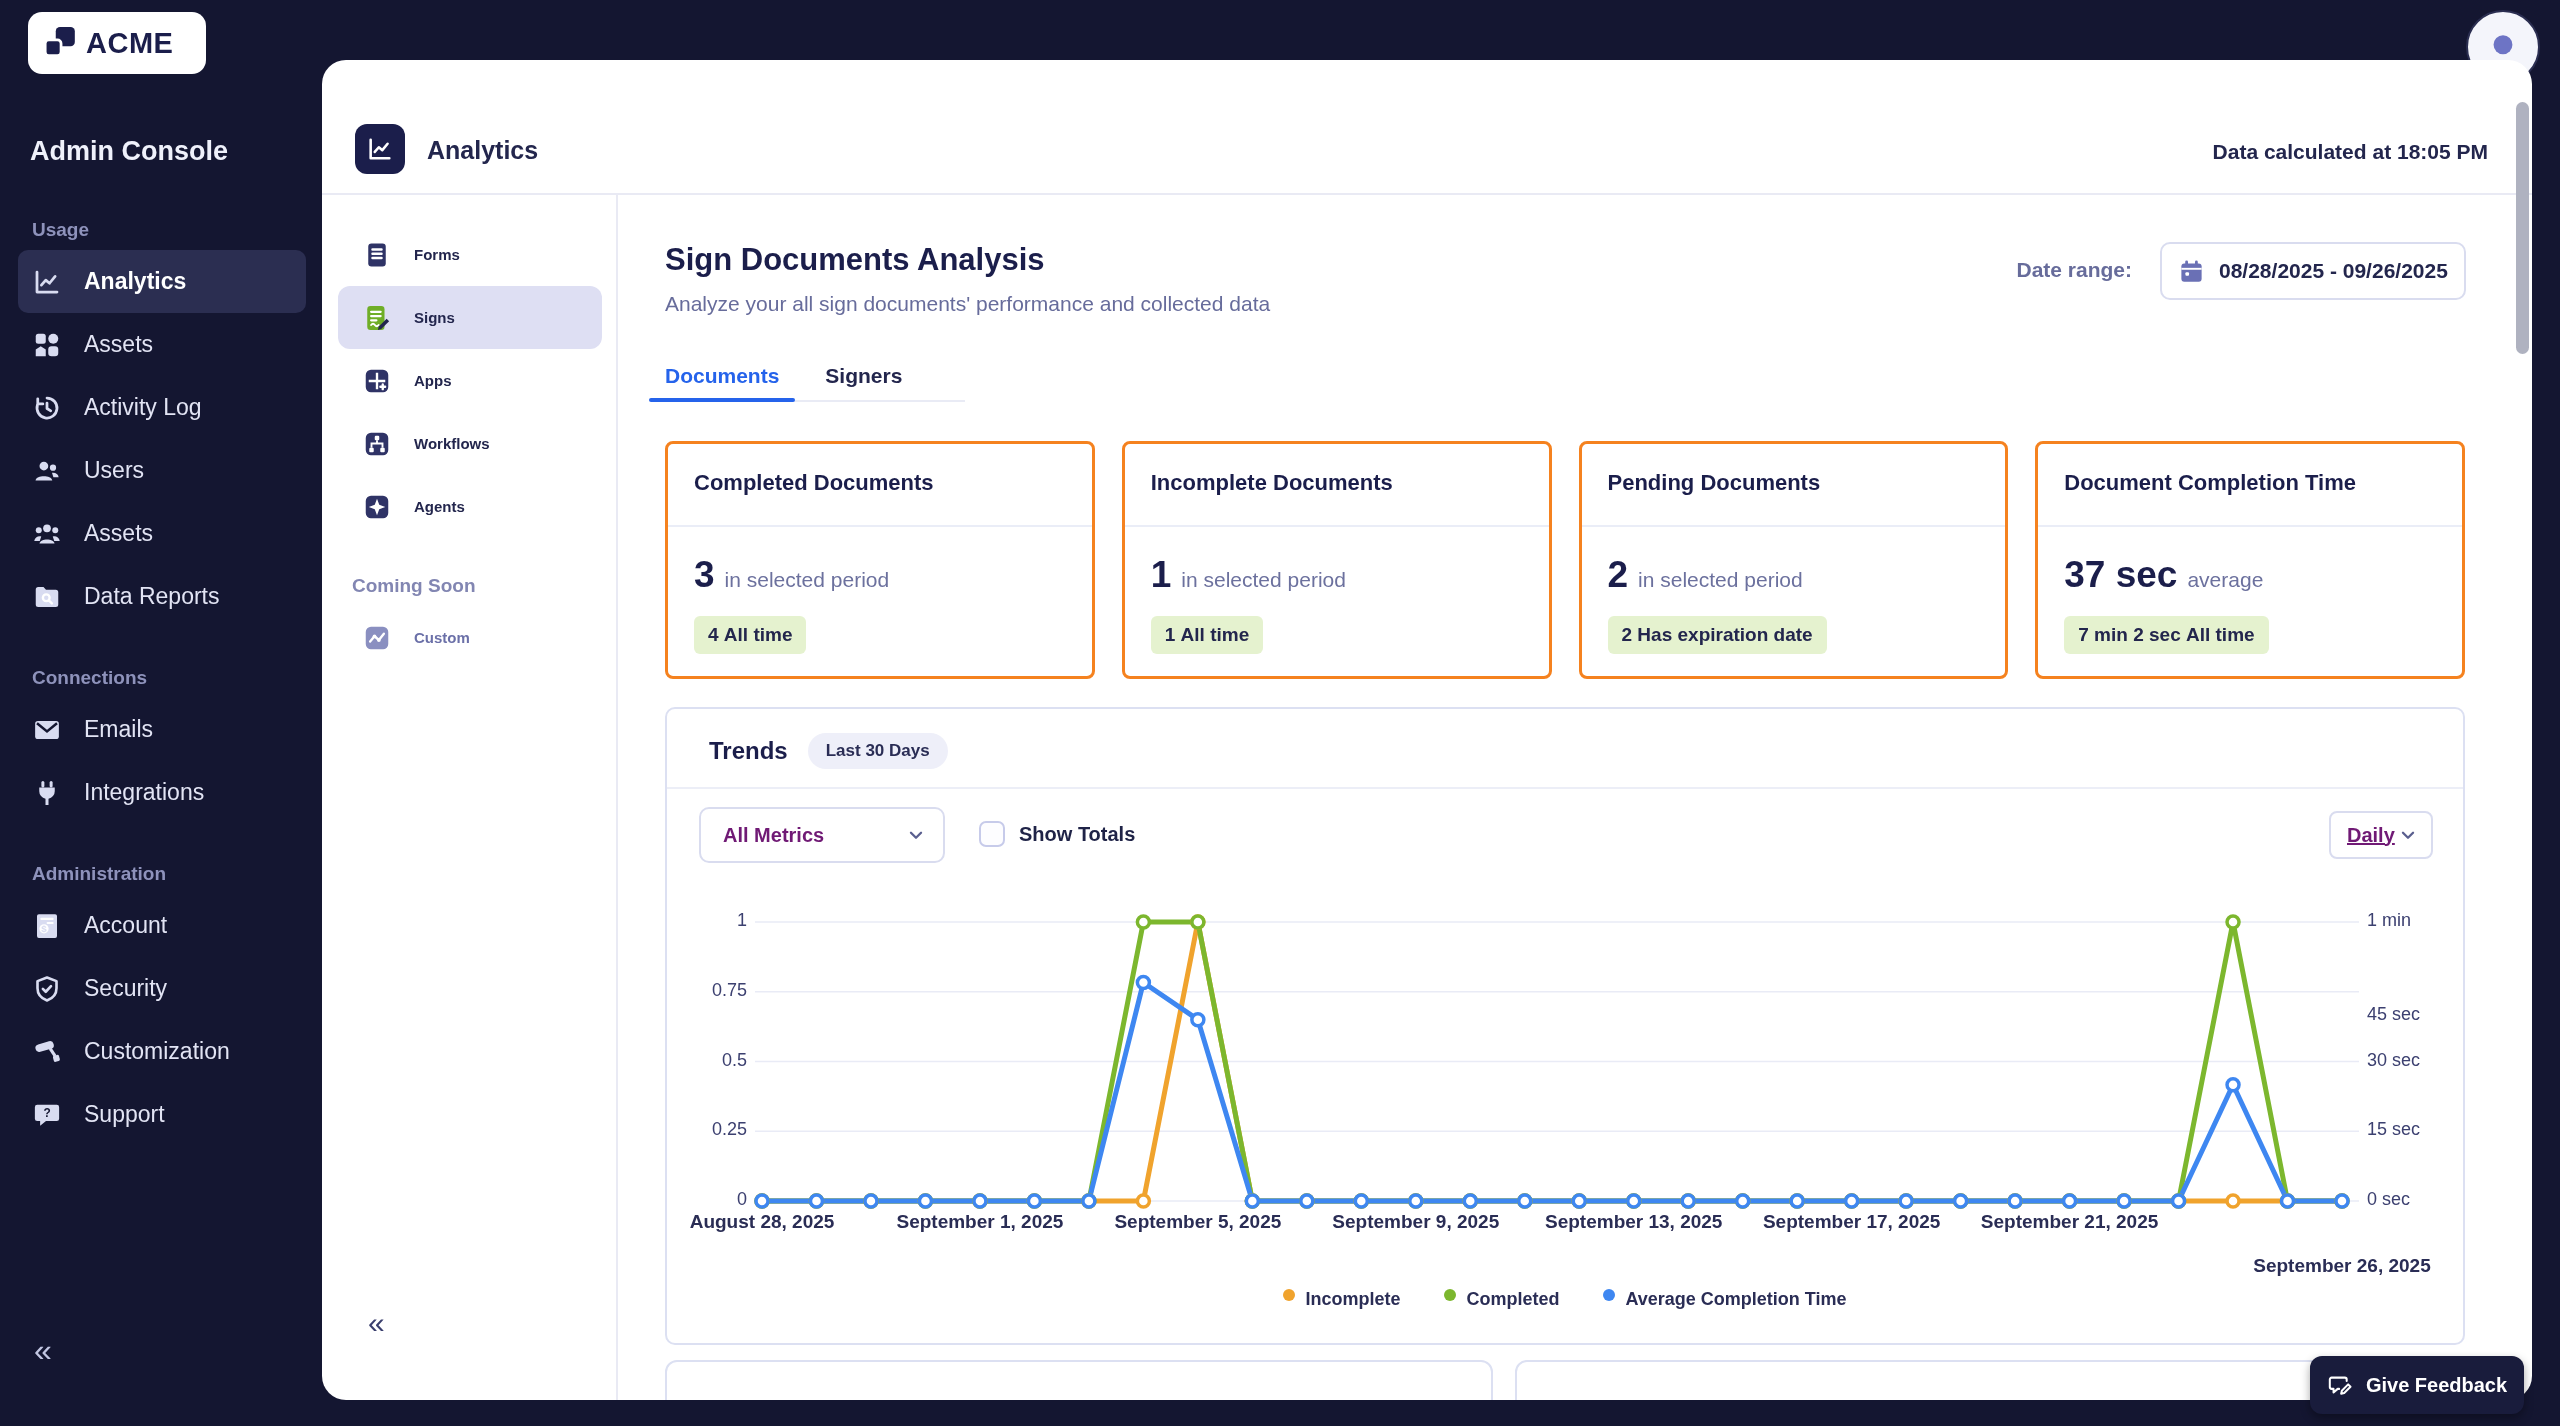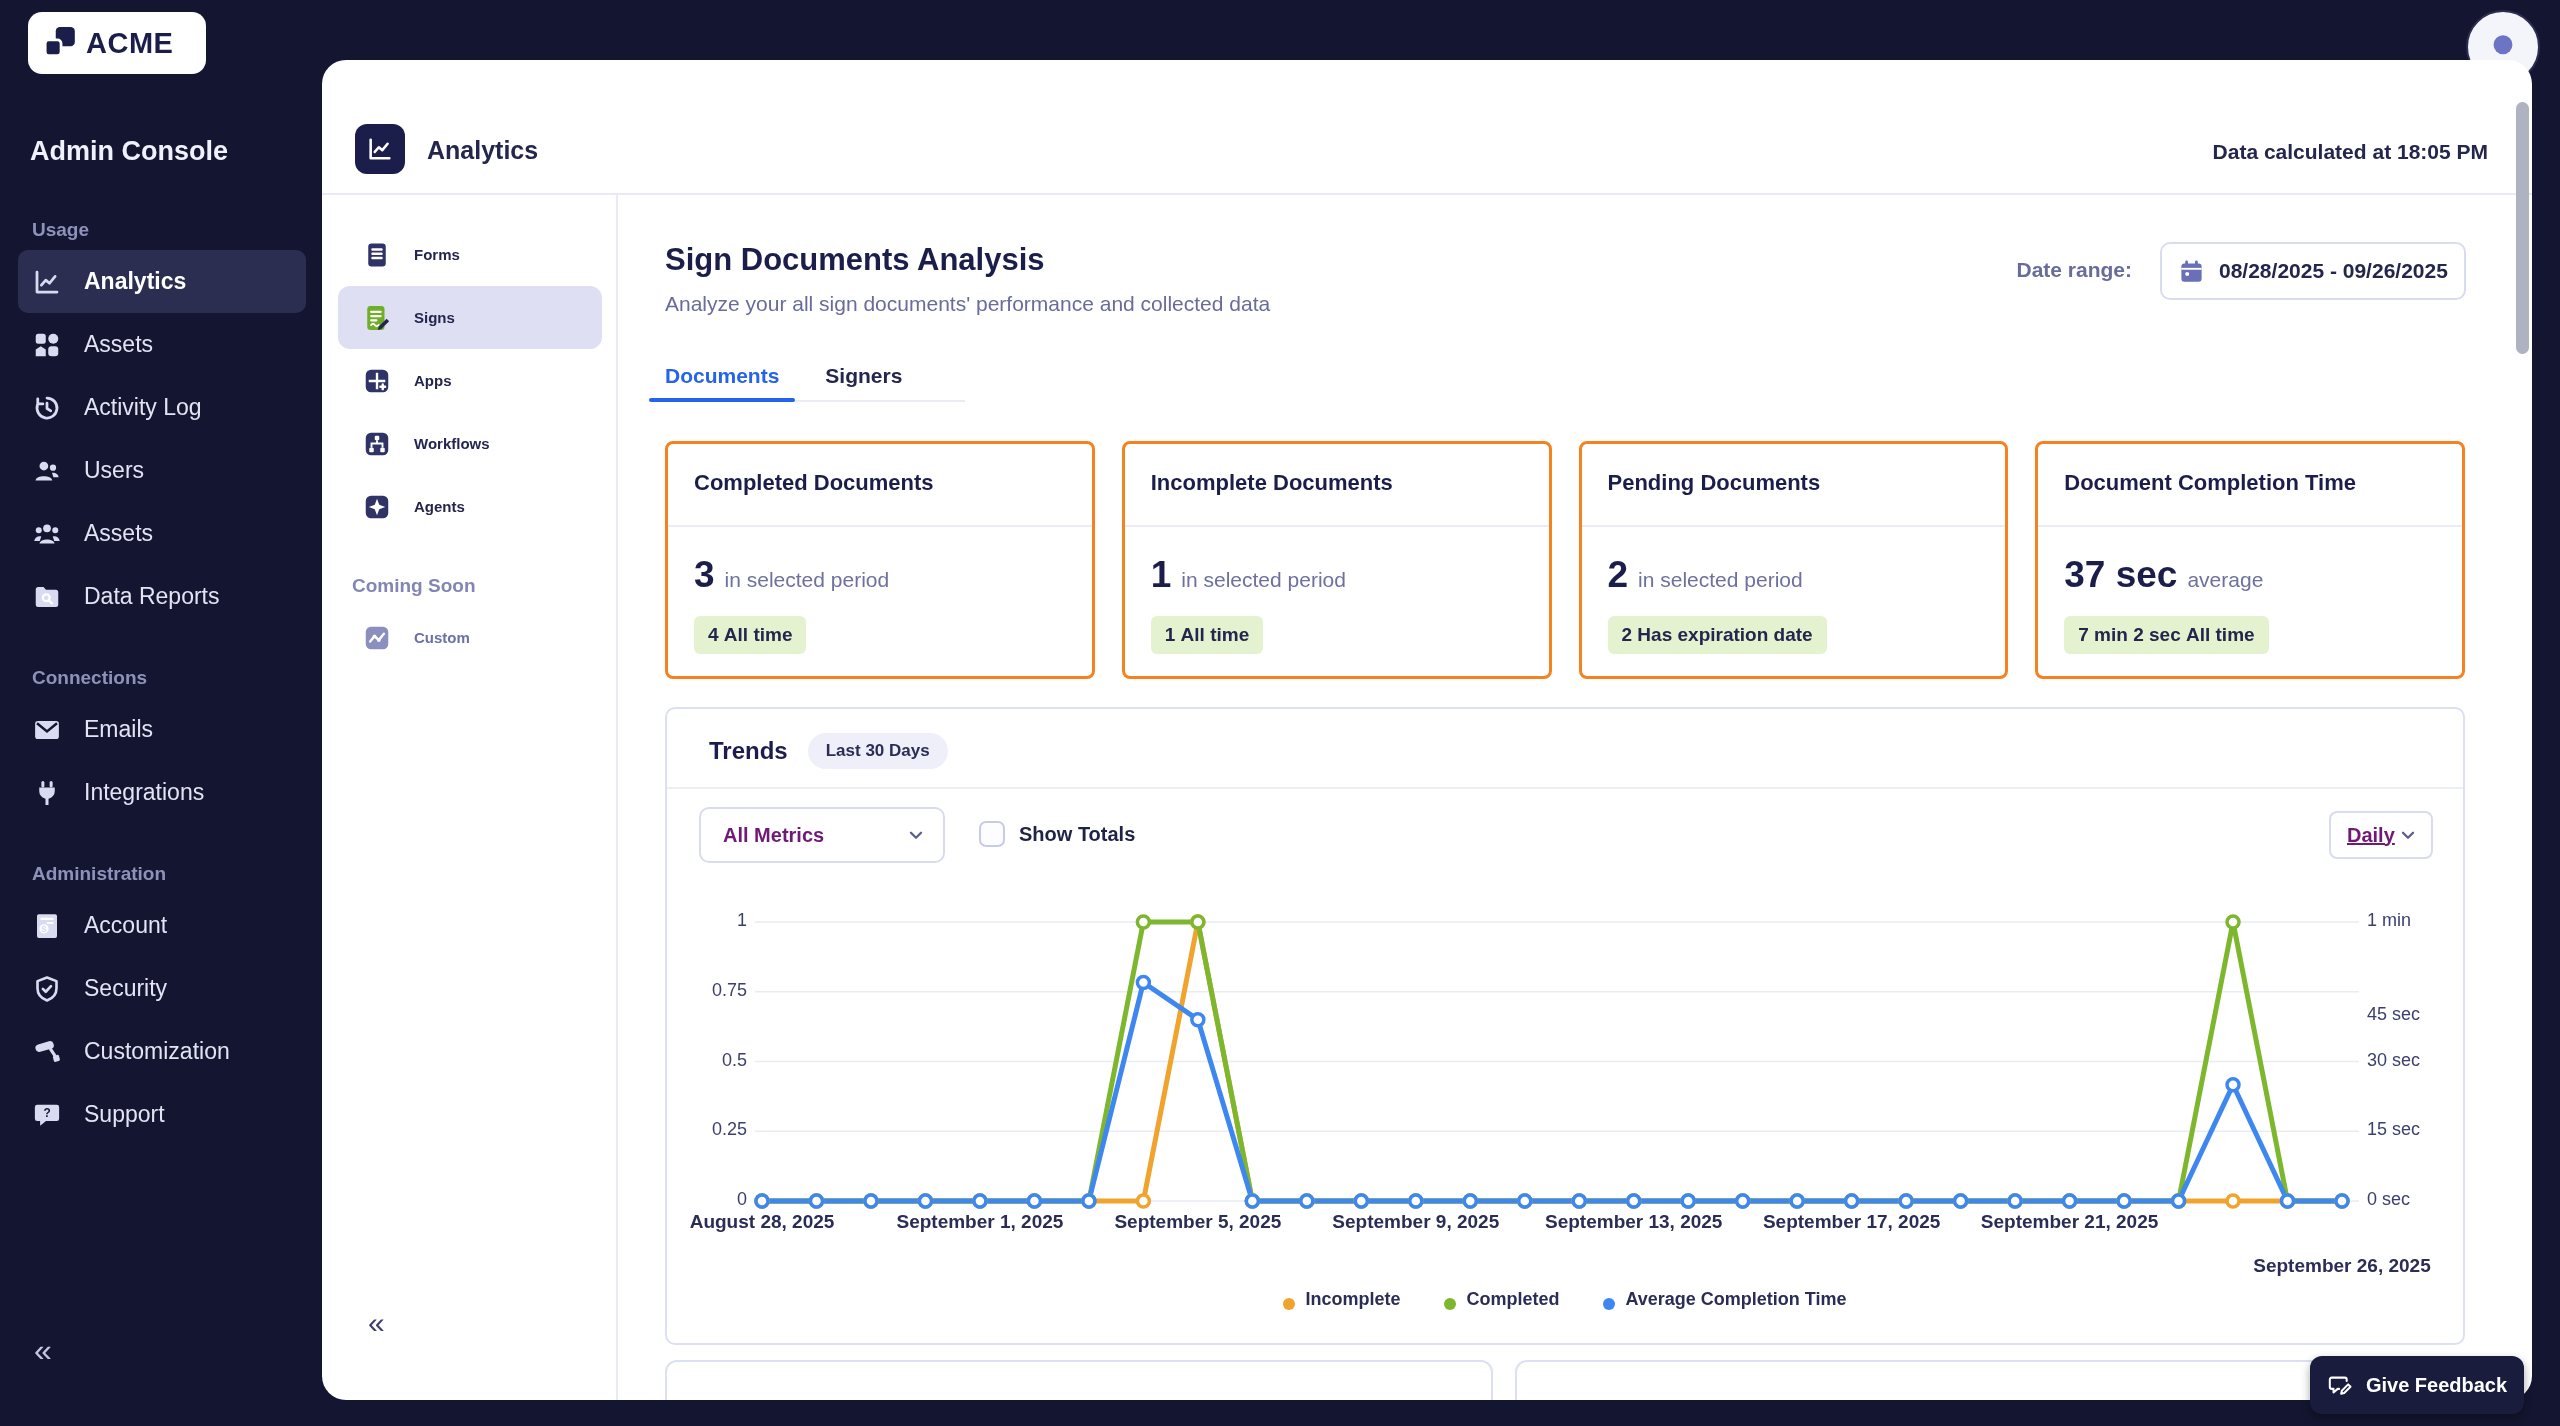--- a/index.html
+++ b/index.html
@@ -105,21 +105,21 @@
   #interval-select .sel-text{font-weight:600;text-decoration:underline;}
 
   
   #chart-svg{left:0;top:185px;}
   .axis-lab{position:absolute;font-size:18px;font-weight:500;color:#3C4070;}
   .axis-left-lab{left:0;width:80px;text-align:right;}
   .axis-right-lab{left:1700px;width:110px;text-align:left;}
   .x-tick{position:absolute;top:502px;transform:translateX(-50%);font-size:19px;font-weight:600;
           color:#2A2D55;white-space:nowrap;}
   #chart-legend{left:0;top:580px;width:1796px;display:flex;justify-content:center;gap:44px;}
-  .legend-item{display:flex;align-items:flex-end;gap:10px;}
+  .legend-item{display:flex;align-items:flex-start;gap:10px;}
   .legend-dot{width:12px;height:12px;border-radius:50%;}
   .legend-label{font-size:18px;font-weight:600;color:#2A2D55;}
 
   
   .peek-card{top:1300px;height:90px;background:#fff;border:2px solid #DCE0F2;border-radius:12px;box-sizing:border-box;}
   #peek-card-a{left:343px;width:828px;}
   #peek-card-b{left:1193px;width:950px;}
 
   
   #scroll-thumb{right:3px;top:42px;width:13px;height:252px;background:#AFB2C0;border-radius:7px;}

